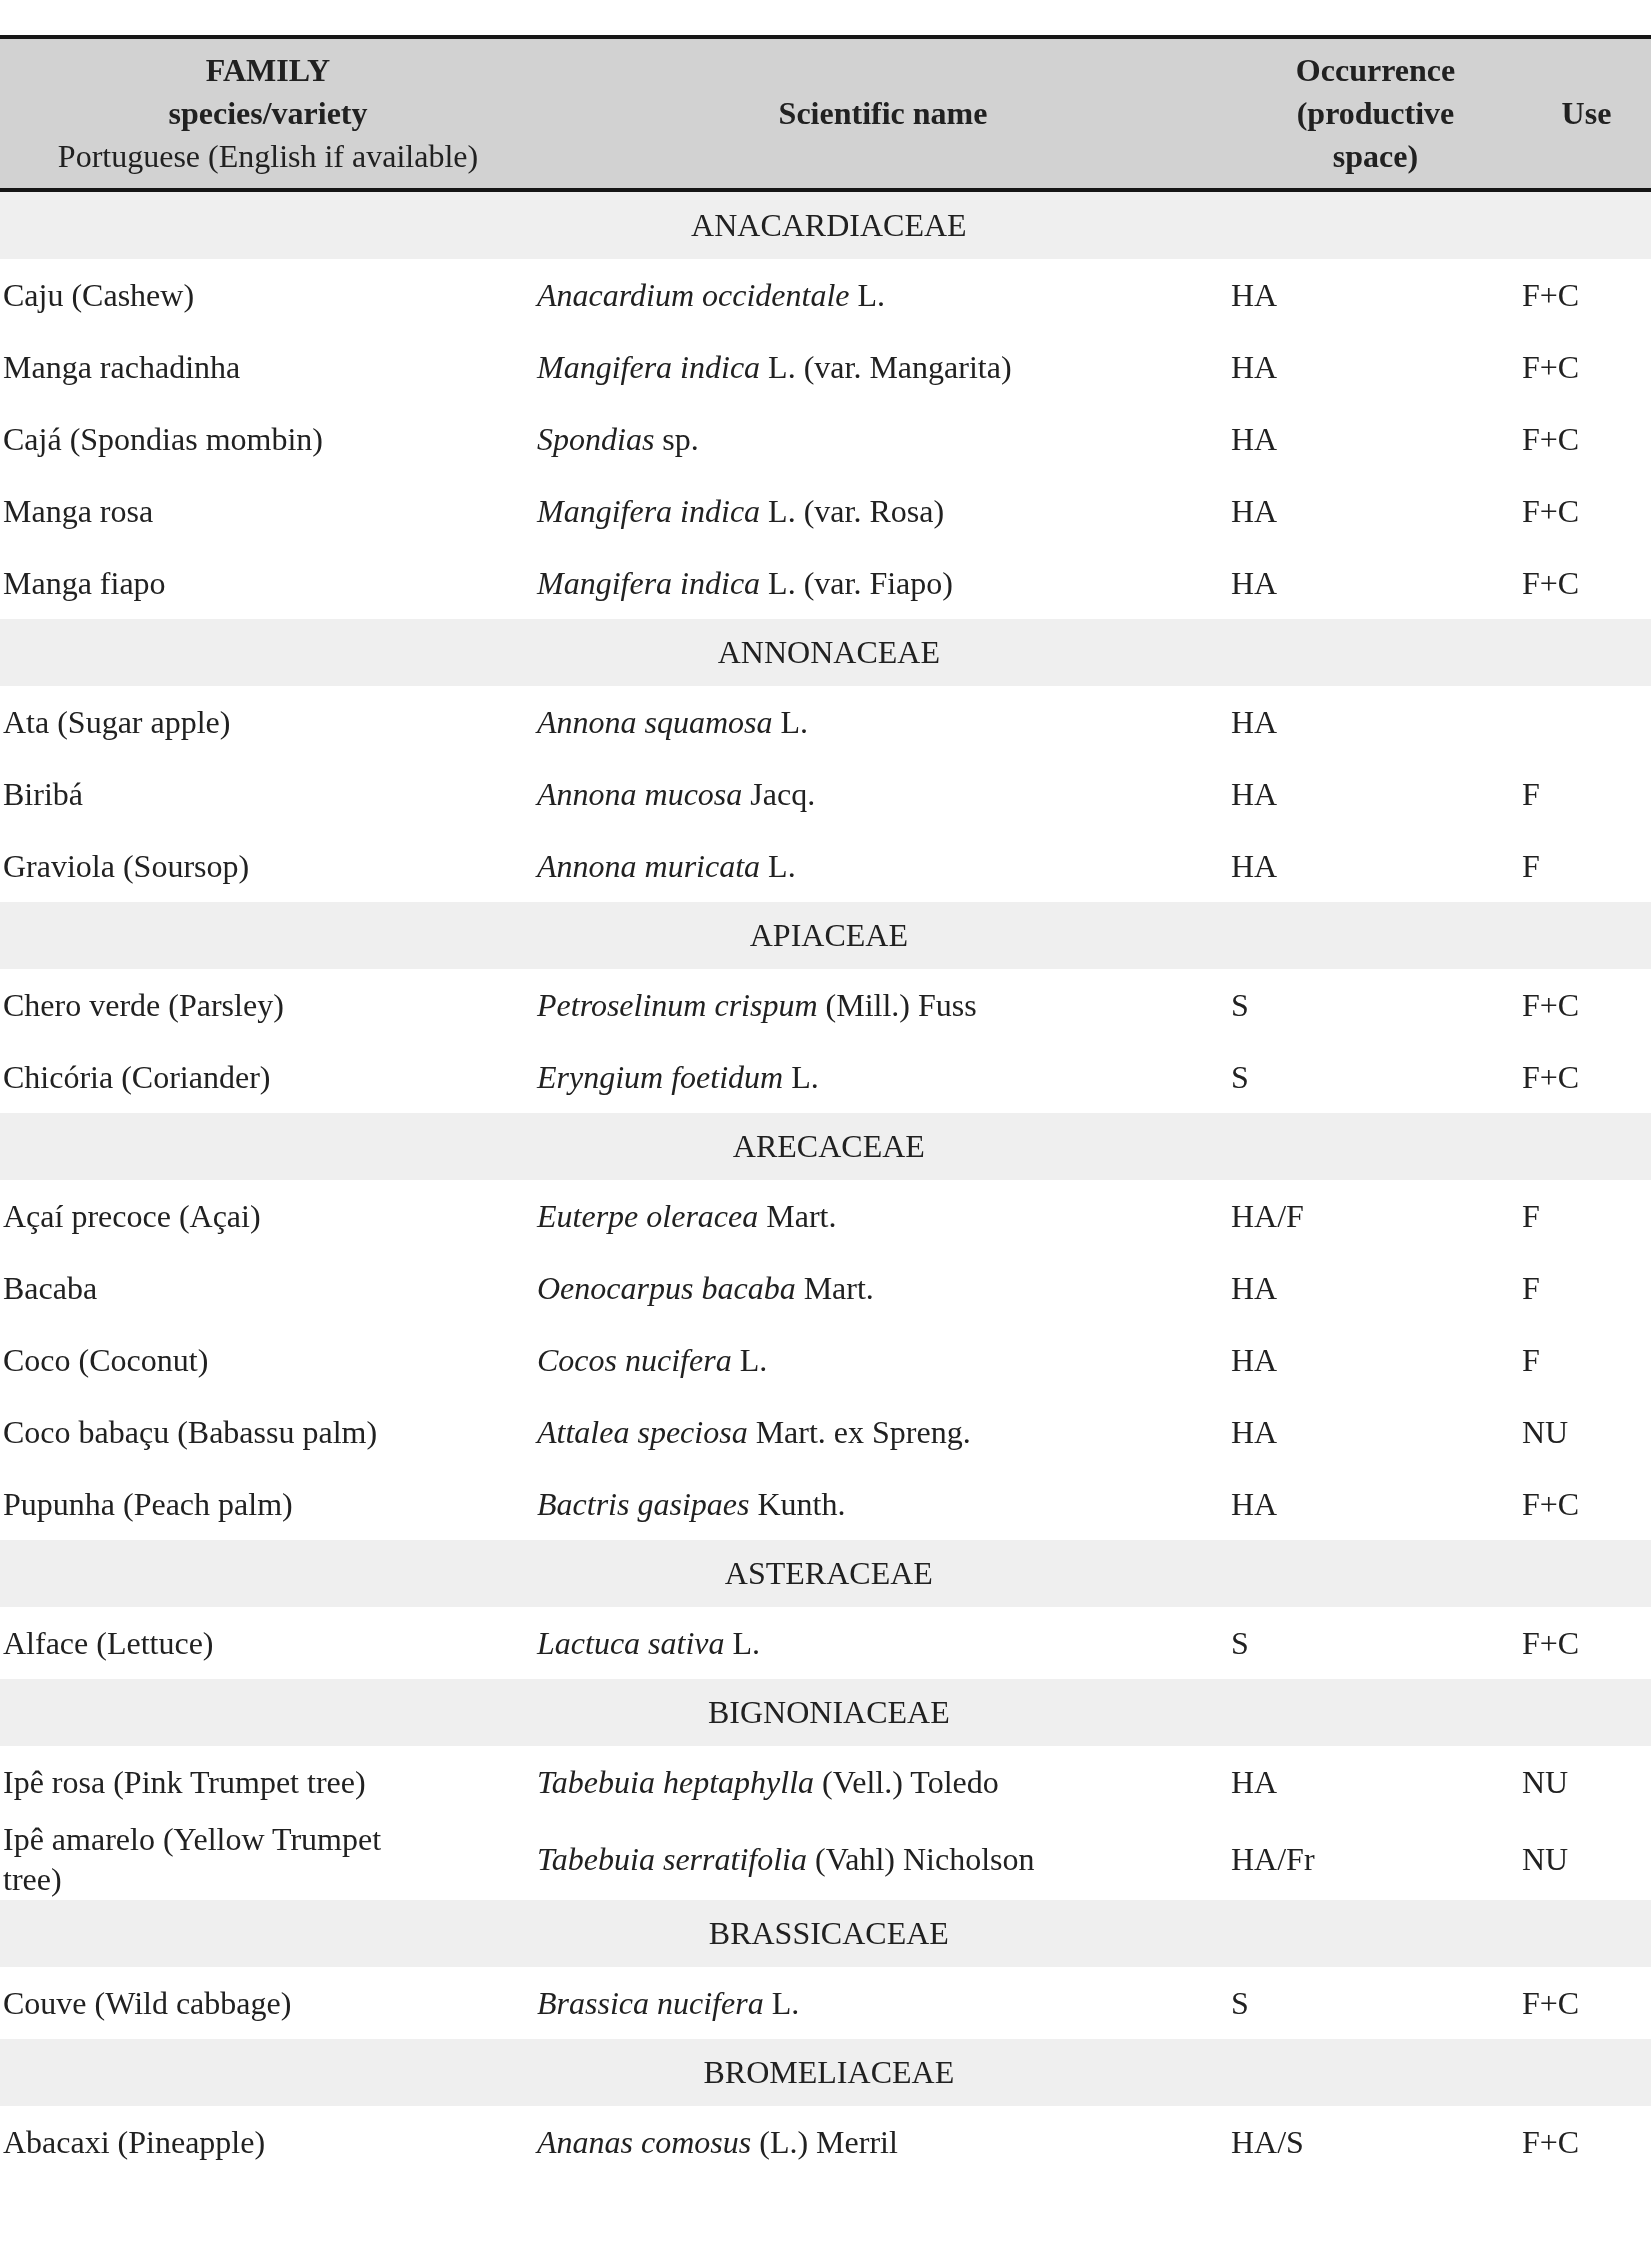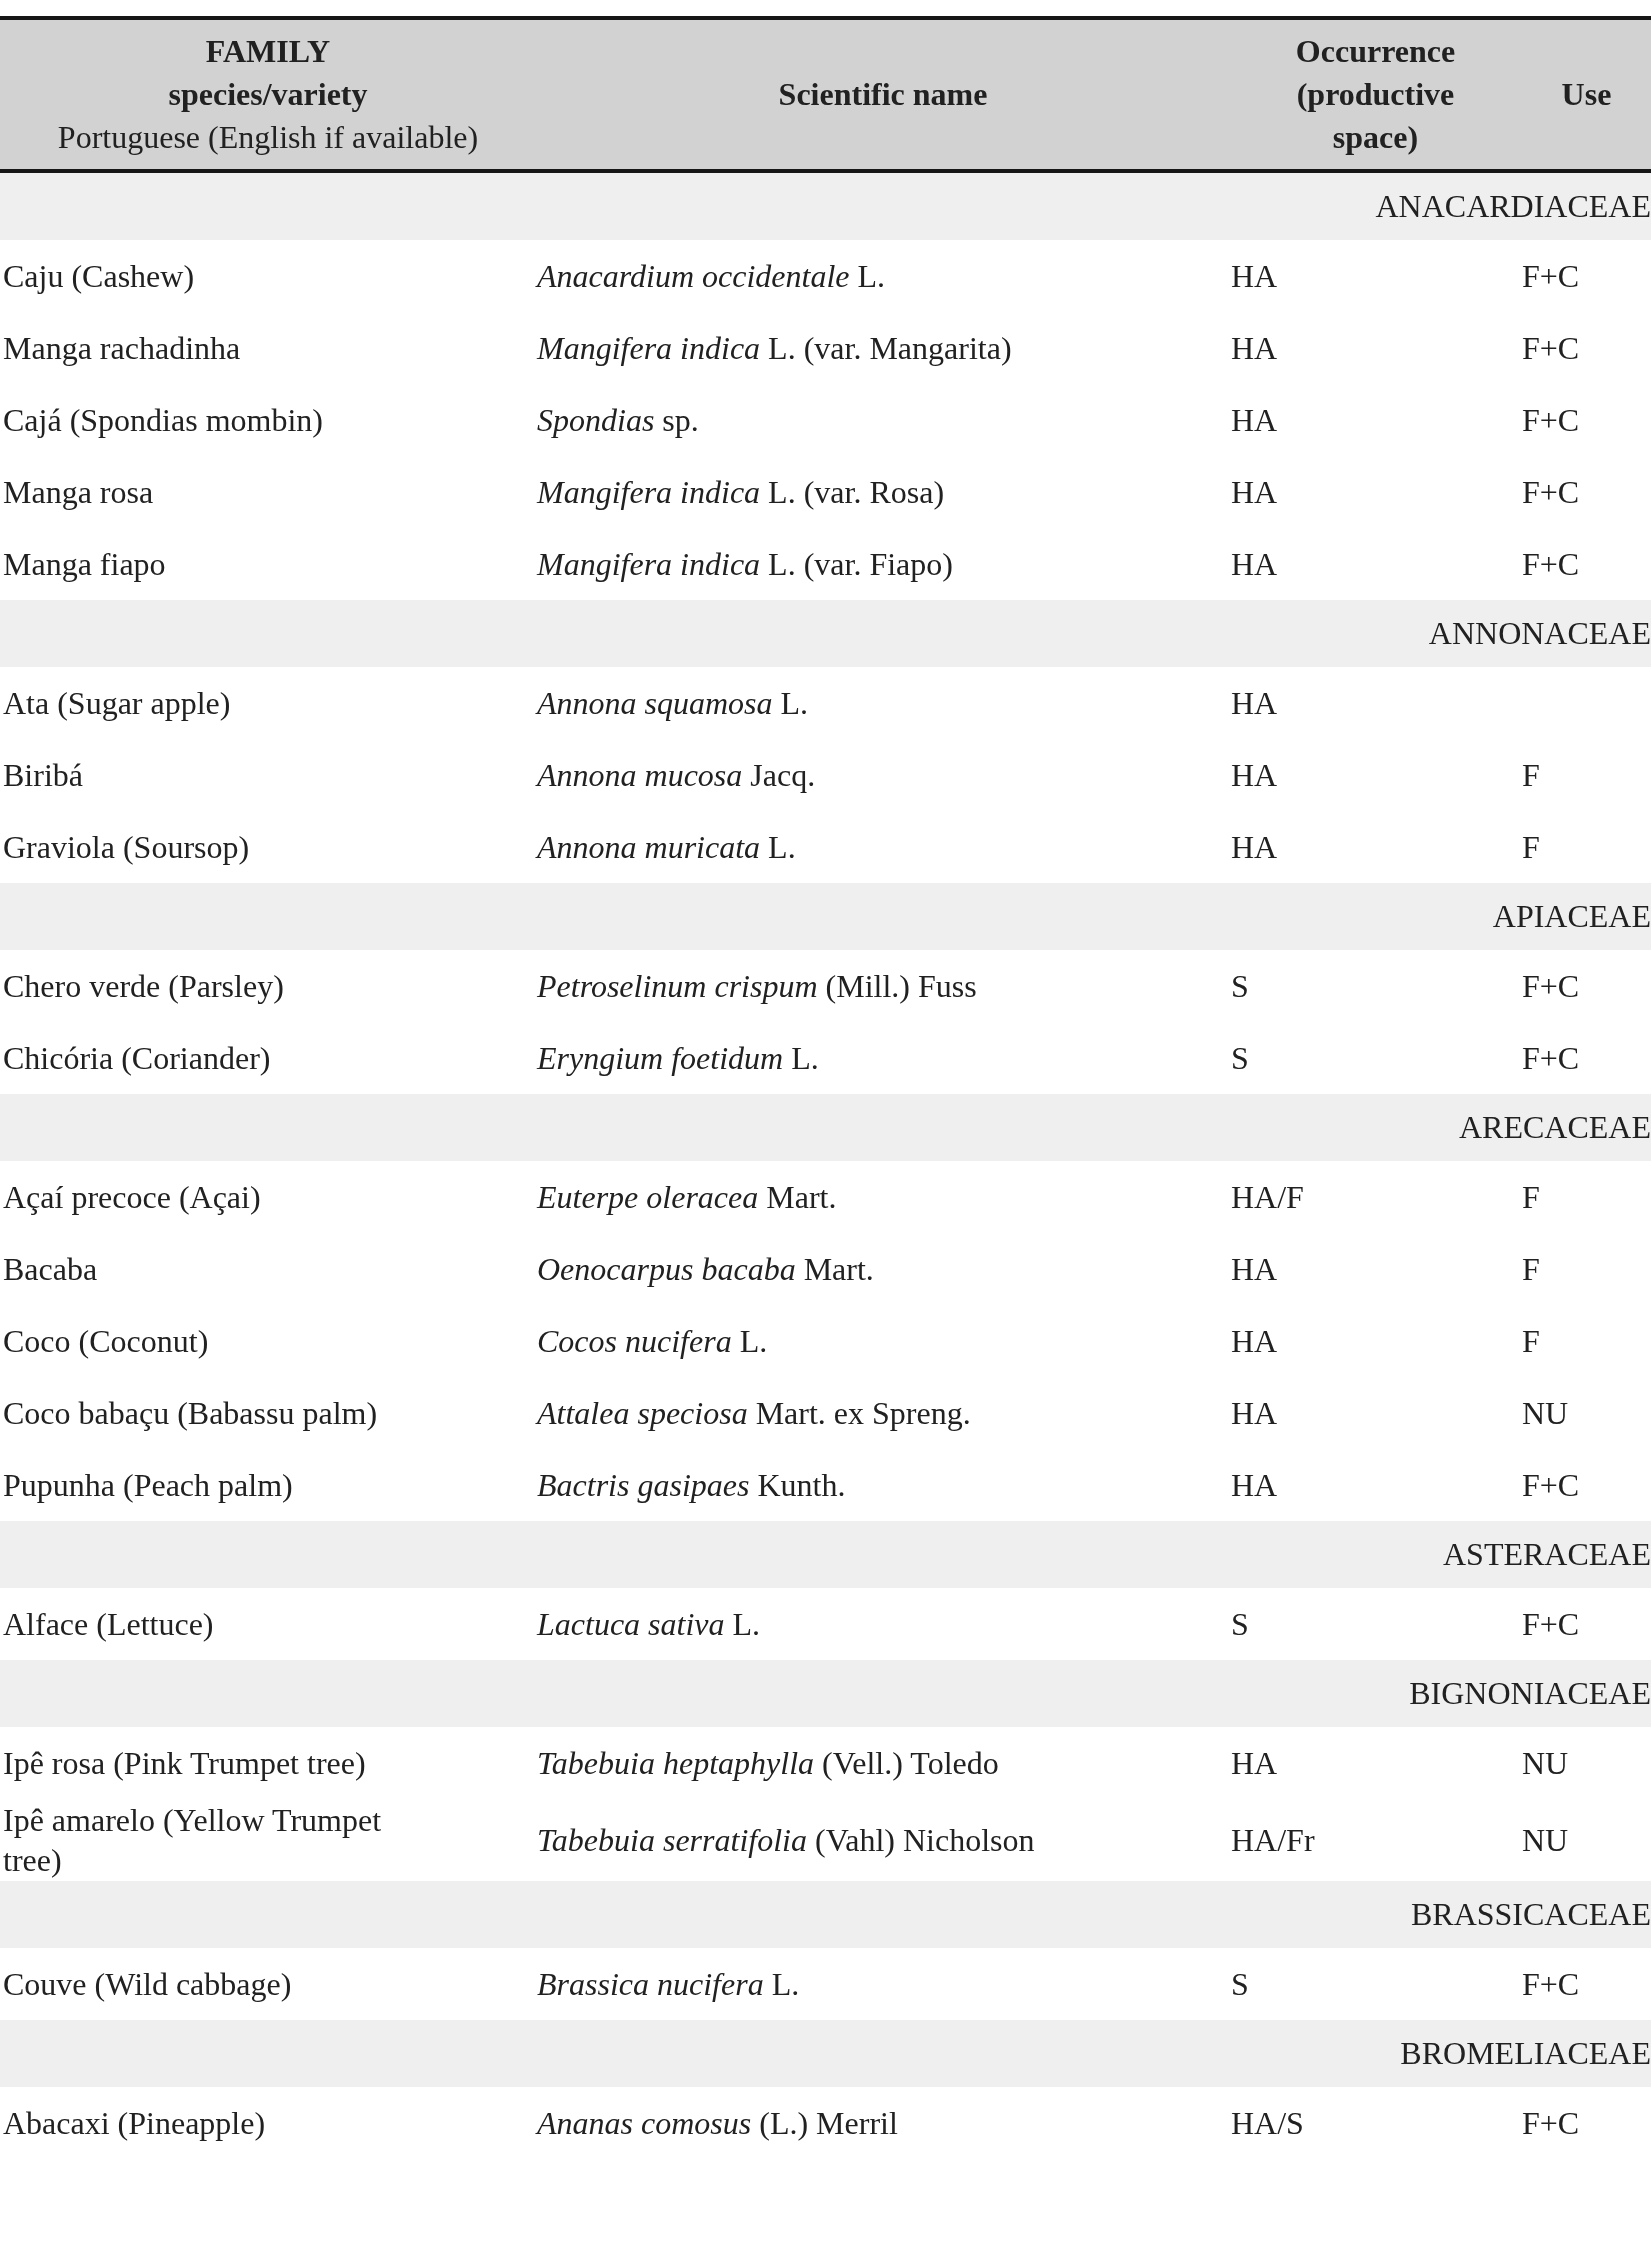--- a/index.html
+++ b/index.html
@@ -13,21 +13,21 @@
     height: 2261px;
     background: #ffffff;
     overflow: hidden;
     font-family: "Liberation Serif", "DejaVu Serif", serif;
     color: #212121;
   }
   table.species-table {
     border-collapse: collapse;
     table-layout: fixed;
     width: 1652px;
-    margin-top: 16px;
+    margin-top: 35px;
     font-size: 32px;
   }
   col.c1 { width: 536px; }
   col.c2 { width: 694px; }
   col.c3 { width: 291px; }
   col.c4 { width: 131px; }
 
   thead th {
     background: #d2d2d2;
     border-top: 4.2px solid #161616;
@@ -38,21 +38,21 @@
     text-align: center;
   }
   .hline { line-height: 43px; }
   .hline.regular { font-weight: normal; }
 
   tr.family-row td {
     background: #efefef;
     height: 65px;
     vertical-align: middle;
     padding-left: 6.7px;
-    text-align: right;
+    text-align: center;
   }
   tr.species-row td {
     height: 70px;
     vertical-align: middle;
     line-height: 40px;
     background: #ffffff;
   }
   td.c1 {
     text-align: left;
     padding-left: 3px;

